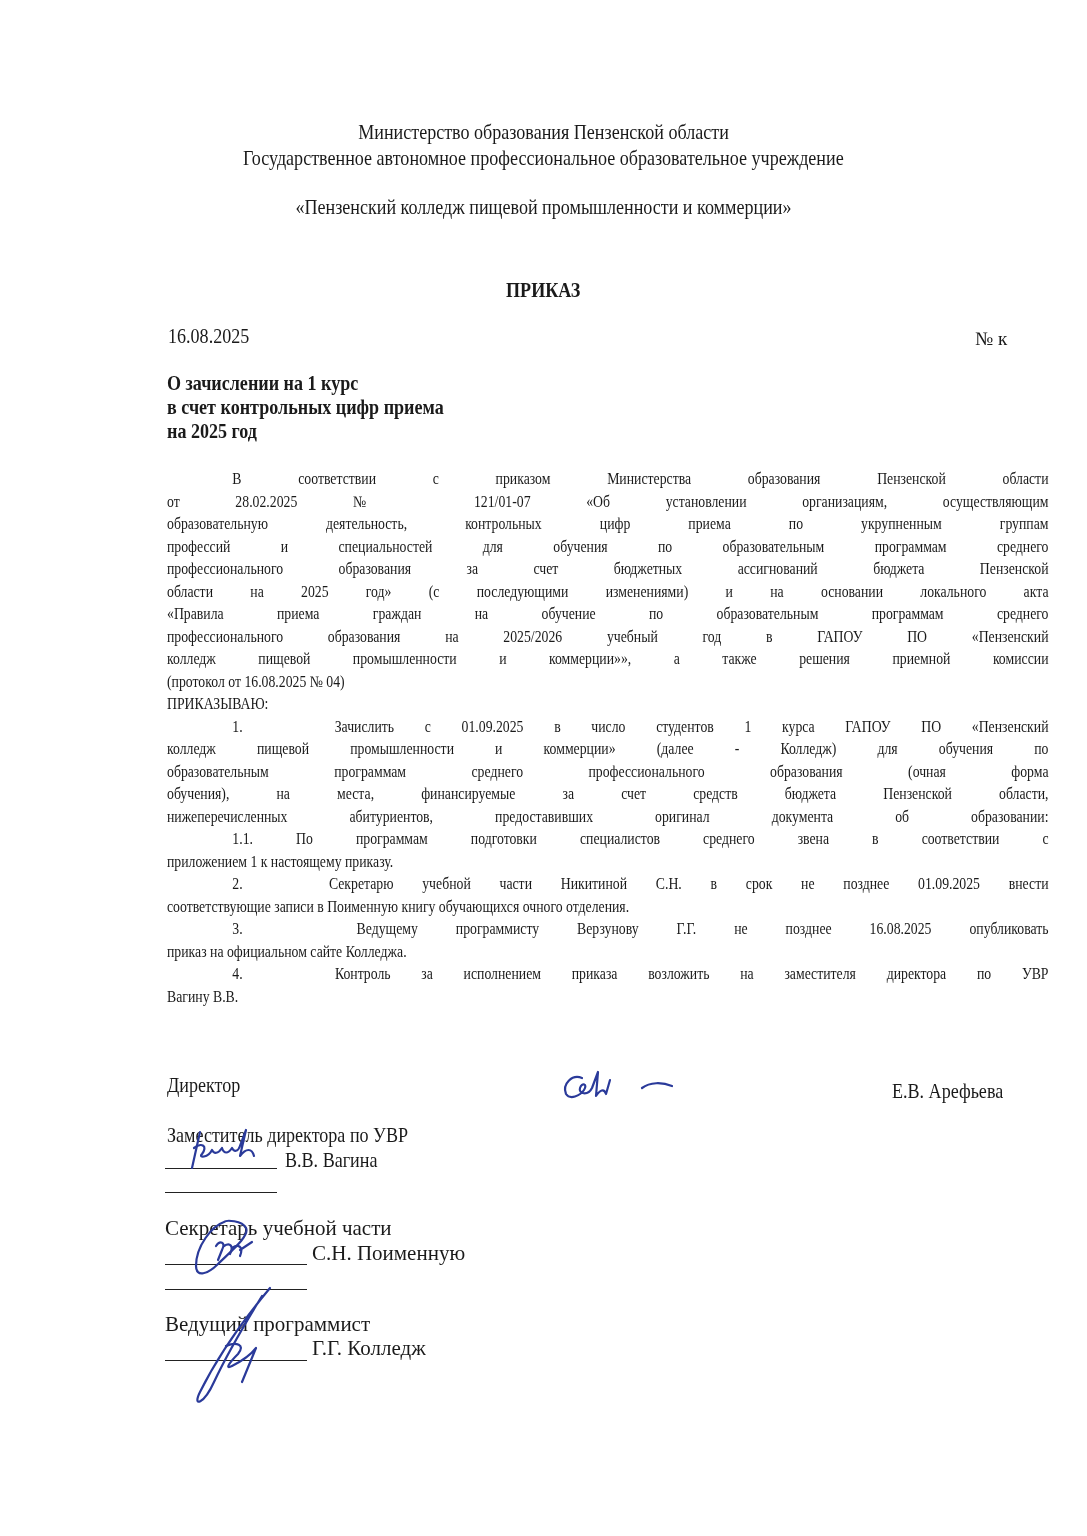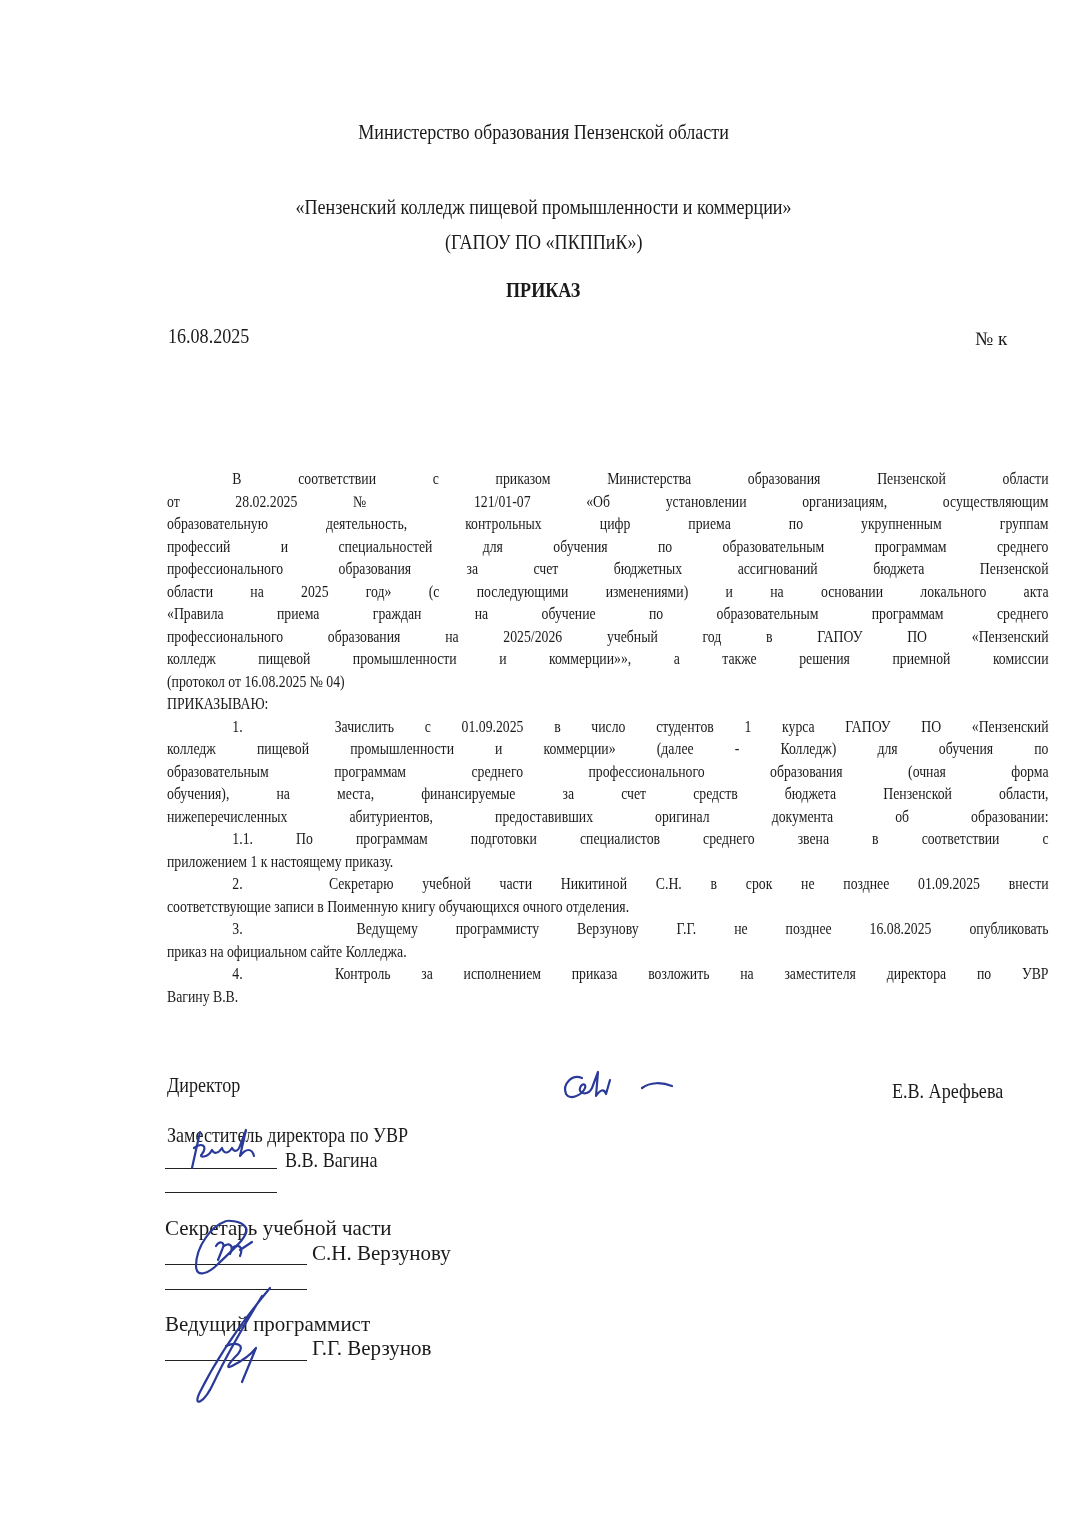--- a/index.html
+++ b/index.html
@@ -22,27 +22,32 @@
     .sig { position: absolute; }
     .sig path { fill: none; stroke: #2a3a9a; stroke-width: 2.2; stroke-linecap: round; stroke-linejoin: round; }
     .plain { font-family: "Liberation Serif", serif; font-size: 21px; line-height: 24px; position: absolute; white-space: nowrap; }
   </style>
 </head>
 <body>
 
 <div class="page">
 
   <div class="hdr" style="top:104px;"><span>Министерство образования Пензенской области</span></div>
+  <div class="hdr" style="top:130px;"><span>Государственное автономное профессиональное образовательное учреждение</span></div>
   <div class="hdr" style="top:179px;"><span>«Пензенский колледж пищевой промышленности и коммерции»</span></div>
-  <div class="hdr" style="top:214px;"><span>(ГАПОУ ПО «ПКППиК»)</span></div>
   <div class="hdr" style="top:262px;font-weight:bold;"><span>ПРИКАЗ</span></div>
 
   <div class="abs" style="left:168px; top:308px; transform:scaleX(0.86); transform-origin:left top;">16.08.2025</div>
   <div class="abs" style="left:975px; top:311px; font-size:19px;">№  к</div>
 
+  <div class="title-block">
+    <div>О зачислении на 1 курс</div>
+    <div>в счет контрольных цифр приема</div>
+    <div>на 2025 год</div>
+  </div>
 
   <div class="body-text" style="top:452px;">
     <div class="sq">
       <span class="jline" style="padding-left:76px;">В соответствии с приказом Министерства образования Пензенской области</span>
       <span class="jline">от 28.02.2025 № 121/01-07 «Об установлении организациям, осуществляющим</span>
       <span class="jline">образовательную деятельность, контрольных цифр приема по укрупненным группам</span>
       <span class="jline">профессий и специальностей для обучения по образовательным программам среднего</span>
       <span class="jline">профессионального образования за счет бюджетных ассигнований бюджета Пензенской</span>
       <span class="jline">области на 2025 год» (с последующими изменениями) и на основании локального акта</span>
       <span class="jline">«Правила приема граждан на обучение по образовательным программам среднего</span>
@@ -86,24 +91,24 @@
   </svg>
   <div class="abs" style="left:285px; top:1132px; transform:scaleX(0.86); transform-origin:left top;">В.В. Вагина</div>
   <div class="sig-line" style="left:165px; top:1176px; width:112px;"></div>
 
   <div class="plain" style="left:165px; top:1200px;">Секретарь учебной части</div>
   <div class="sig-line" style="left:165px; top:1248px; width:142px;"></div>
   <svg class="sig" style="left:190px; top:1200px;" width="100" height="70">
     <path d="M34 6 C22 10, 6 30, 6 50 C6 62, 18 58, 28 48 C40 36, 60 20, 56 12 C52 4, 36 4, 34 6"></path>
     <path d="M26 30 C30 24, 36 26, 32 34 L28 44 M34 30 C40 26, 44 30, 40 38 M42 32 C48 28, 54 30, 50 40 M50 34 L62 26"></path>
   </svg>
-  <div class="plain" style="left:312px; top:1225px;">С.Н. Верзунову</div>
+  <div class="plain" style="left:312px; top:1225px;">С.Н. Поименную</div>
   <div class="sig-line" style="left:165px; top:1273px; width:142px;"></div>
 
   <div class="plain" style="left:165px; top:1296px;">Ведущий программист</div>
   <div class="sig-line" style="left:165px; top:1344px; width:142px;"></div>
   <svg class="sig" style="left:180px; top:1266px;" width="110" height="130">
     <path d="M90 6 C70 30, 40 70, 20 110 C12 126, 24 122, 34 100 C48 70, 66 40, 82 14"></path>
     <path d="M46 64 C56 60, 66 62, 58 72 C50 80, 44 88, 52 84 C60 80, 70 74, 76 66 L62 100"></path>
   </svg>
-  <div class="plain" style="left:312px; top:1320px;">Г.Г. Верзунов</div>
+  <div class="plain" style="left:312px; top:1320px;">Г.Г. Колледж</div>
 
 </div>
 
 </body></html>

